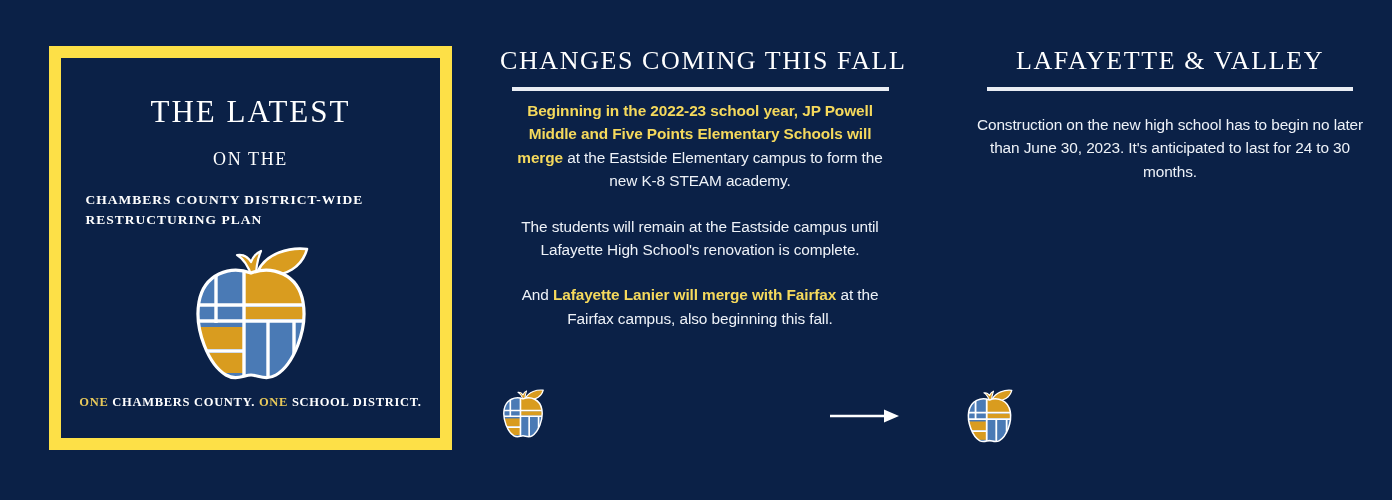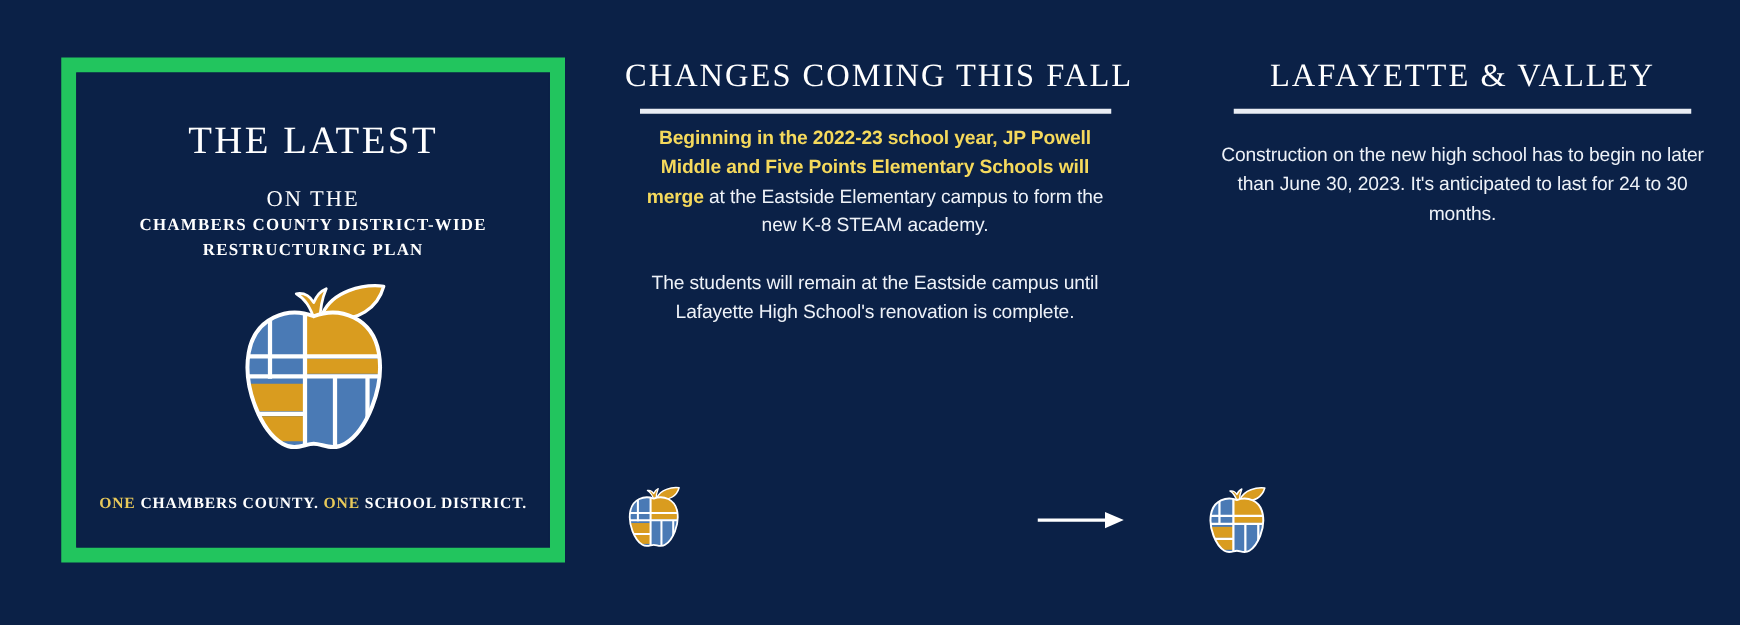--- a/index.html
+++ b/index.html
@@ -20,21 +20,21 @@
     display: block;
   }
 
   
   .left-panel {
     position: absolute;
     left: 49px;
     top: 46px;
     width: 403px;
     height: 404px;
-    background: #22c55e;
+    background: #fde047;
     box-sizing: border-box;
     padding: 12px;
   }
   .left-inner {
     width: 100%;
     height: 100%;
     background: #0b2147;
     box-sizing: border-box;
     border: 1px solid #0b2147;
     display: flex;
@@ -59,21 +59,21 @@
     letter-spacing: 1.6px;
     margin-top: 20px;
     text-align: center;
   }
   .plan-title {
     font-family: "Liberation Serif", serif;
     color: #ffffff;
     font-size: 13.5px;
     font-weight: 700;
     letter-spacing: 1.0px;
-    text-align: center;
+    margin-top: 20px;
     line-height: 1.45;
     width: 330px;
   }
   .apple-big {
     margin-top: 12px;
   }
   .tagline {
     position: absolute;
     bottom: 27px;
     left: 0;
@@ -216,20 +216,23 @@
     <div class="col-rule"></div>
 
     <div class="para first">
       <span class="hl">Beginning in the 2022-23 school year, JP Powell Middle and Five Points Elementary Schools will merge</span><span> at the Eastside Elementary campus to form the new K-8 STEAM academy.</span>
     </div>
 
     <div class="para">
       <span>The students will remain at the Eastside campus until Lafayette High School's renovation is complete.</span>
     </div>
 
+    <div class="para">
+      <span>And </span><span class="hl">Lafayette Lanier will merge with Fairfax</span><span> at the Fairfax campus, also beginning this fall.</span>
+    </div>
   </div>
 
   <div class="column col-right">
     <div class="col-head">LAFAYETTE &amp; VALLEY</div>
     <div class="col-rule"></div>
 
 
 
     <div class="para">
       <span>Construction on the new high school has to begin no later than June 30, 2023. It's anticipated to last for 24 to 30 months.</span>

